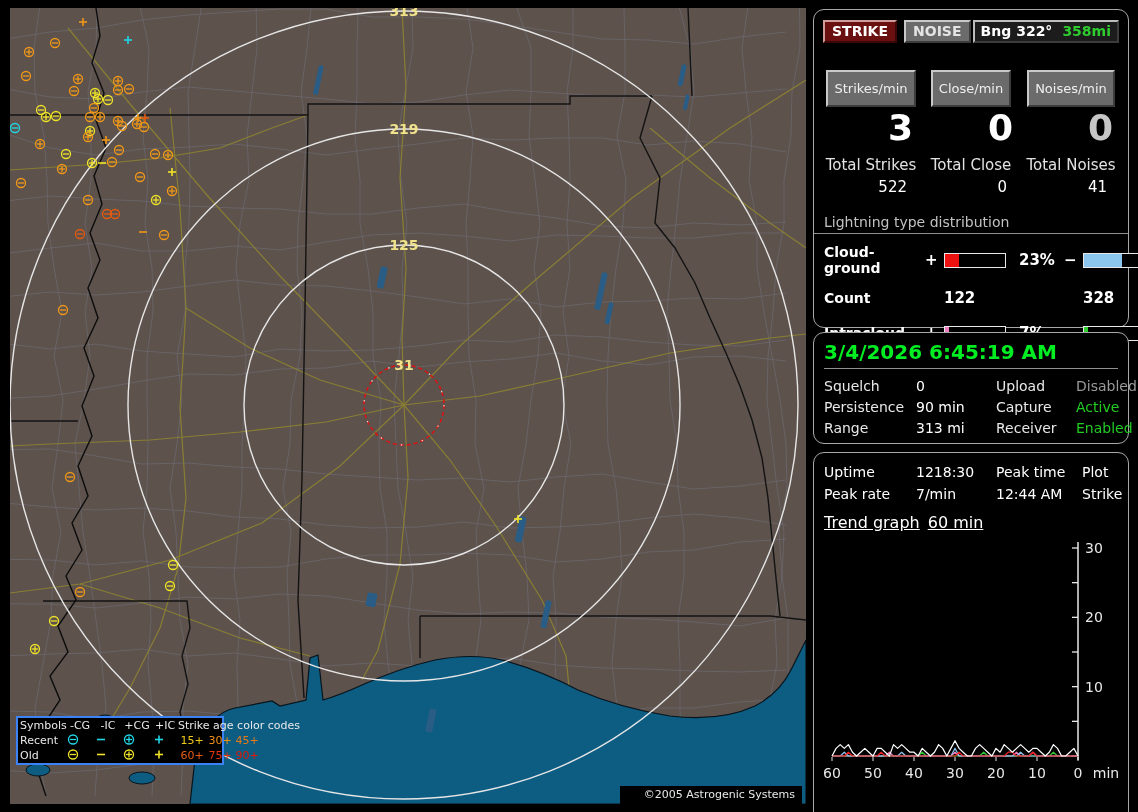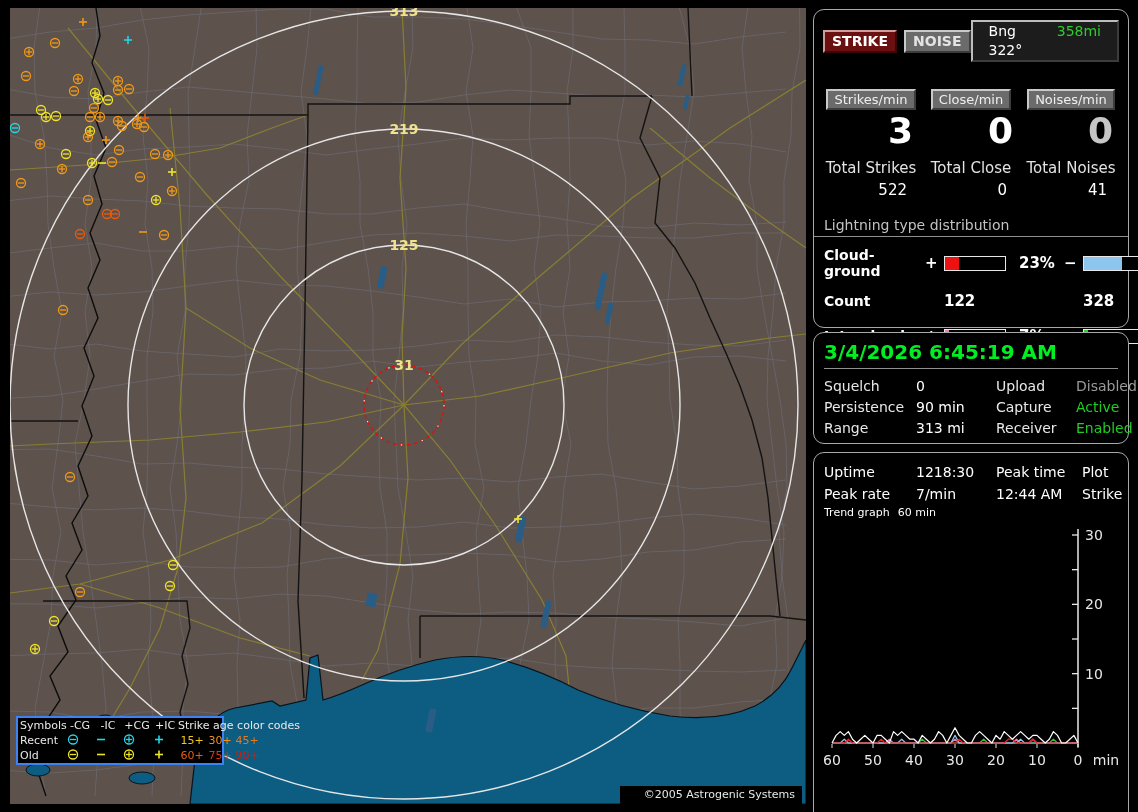--- a/index.html
+++ b/index.html
@@ -20,26 +20,26 @@
          border-radius:11px;box-sizing:border-box;}
   .p1{top:9px;height:319px;}
   .p2{top:332px;height:112px;}
   .p3{top:452px;height:452px;}
   .row1{display:flex;align-items:center;padding:10px 9px 0 9px;}
   .btn{font-weight:bold;font-size:14px;padding:0 7px;line-height:19px;
        border:2px solid;border-color:#c9c9c9 #3c3c3c #3c3c3c #c9c9c9;}
   .btn-strike{background:#6a1010;color:#ffffff;border-color:#cf9c9c #3a0808 #3a0808 #cf9c9c;}
   .btn-noise{background:#6b6b6b;color:#e3e3e3;margin-left:7px;}
   .bngbox{margin-left:auto;background:#1c1c1c;border:2px solid;border-color:#bdbdbd #3c3c3c #3c3c3c #bdbdbd;
-          font-weight:normal;font-size:14px;line-height:19px;padding:0 16px;display:flex;gap:10px;}
+          font-weight:bold;font-size:14px;line-height:19px;padding:0 6px;display:flex;gap:10px;}
   .bngval{color:#2ecc2e;}
   .minrow{display:flex;justify-content:space-between;margin-top:27px;padding:0 7px;}
   .mincol{width:100px;display:flex;flex-direction:column;}
   .minhdr{align-self:center;background:#6b6b6b;color:#efefef;font-size:13px;line-height:17px;
-          padding:0 6px;border:2px solid;border-color:#c9c9c9 #3c3c3c #3c3c3c #c9c9c9;white-space:nowrap;}
+          padding:8px 6px;border:2px solid;border-color:#c9c9c9 #3c3c3c #3c3c3c #c9c9c9;white-space:nowrap;}
   .bignum{text-align:right;padding-right:8px;font-size:36px;font-weight:bold;line-height:40px;margin-top:1px;}
   .dimnum{color:#c6c6c6;}
   .totlbl{text-align:center;font-size:15px;color:#e2e2e2;margin-top:8px;white-space:nowrap;}
   .totval{text-align:right;padding-right:14px;font-size:15px;margin-top:4px;}
   .dist{margin-top:18px;}
   .dist-title{color:#c2c2c2;font-size:14px;padding:0 10px 3px 10px;border-bottom:1px solid #8f8f8f;}
   .drow{display:grid;grid-template-columns:93px 11px 62px 42px 11px 62px 35px;align-items:center;
         padding:0 0 0 10px;margin-top:10px;font-size:14px;font-weight:bold;gap:8px;}
   .bar{height:13px;border:1px solid #e8e8e8;background:#000;}
   .bar>div{height:100%;}
@@ -50,21 +50,21 @@
   .p2 .inner{padding:7px 10px;}
   .datetime{color:#00ee22;font-weight:bold;font-size:20px;line-height:24px;padding-bottom:4px;
             border-bottom:1px solid #909090;}
   .srow{display:grid;grid-template-columns:92px 80px 80px auto;font-size:14px;line-height:20px;margin-top:1px;}
   .srow .lab{color:#e8e8e8;}
   .dim{color:#9a9a9a;}
   .grn{color:#22cc22;}
   
   .p3 .inner{padding:8px 9px 0 10px;}
   .trow{display:grid;grid-template-columns:92px 80px 86px auto;font-size:14px;line-height:22px;}
-  .trendlbl{display:flex;gap:8px;font-size:11px;margin-top:1px;}
+  .trendlbl{display:flex;gap:8px;font-size:16px;margin-top:8px;text-decoration:underline;}
 </style>
 </head>
 <body>
 
 <div class="screen">
 
   <div class="map">
     <svg id="map-svg" width="796" height="796" viewBox="0 0 796 796">
         <rect x="0" y="0" width="796" height="796" fill="#5d524c"></rect>
         <g stroke="#71717c" stroke-width="0.7" fill="none" opacity="0.8">

